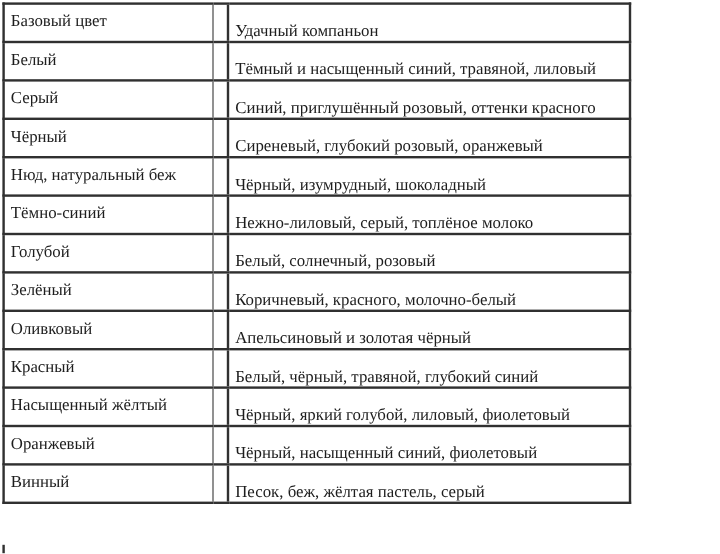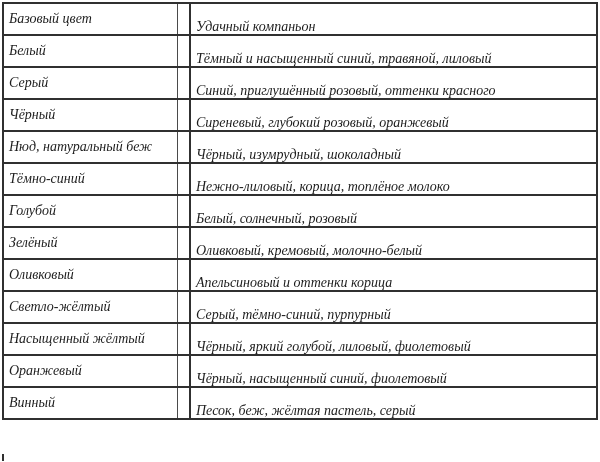--- a/index.html
+++ b/index.html
@@ -17,24 +17,23 @@
     position: relative;
     width: 600px;
     height: 462px;
     background: var(--bg-color);
     overflow: hidden;
   }
   table.pairing-table {
     position: absolute;
     left: 2px;
     top: 2px;
-    width: 596px;
+    width: 524px;
     border-collapse: collapse;
     table-layout: fixed;
-    font-style: italic;
   }
   td {
     height: 26.2px;
     font-family: "Liberation Serif", serif;
     font-size: 14px;
     line-height: 1;
     color: var(--text-color);
     vertical-align: middle;
     white-space: nowrap;
     overflow: hidden;
@@ -96,41 +95,41 @@
     <td class="col-companion">Сиреневый, глубокий розовый, оранжевый</td>
   </tr>
         <tr>
     <td class="col-base">Нюд, натуральный беж</td>
     <td class="col-spacer"></td>
     <td class="col-companion">Чёрный, изумрудный, шоколадный</td>
   </tr>
         <tr>
     <td class="col-base">Тёмно-синий</td>
     <td class="col-spacer"></td>
-    <td class="col-companion">Нежно-лиловый, корица, топлёное молоко</td>
+    <td class="col-companion">Нежно-лиловый, серый, топлёное молоко</td>
   </tr>
         <tr>
     <td class="col-base">Голубой</td>
     <td class="col-spacer"></td>
     <td class="col-companion">Белый, солнечный, розовый</td>
   </tr>
         <tr>
     <td class="col-base">Зелёный</td>
     <td class="col-spacer"></td>
-    <td class="col-companion">Оливковый, кремовый, молочно-белый</td>
+    <td class="col-companion">Коричневый, красного, молочно-белый</td>
   </tr>
         <tr>
     <td class="col-base">Оливковый</td>
     <td class="col-spacer"></td>
-    <td class="col-companion">Апельсиновый и оттенки корица</td>
+    <td class="col-companion">Апельсиновый и золотая чёрный</td>
   </tr>
         <tr>
-    <td class="col-base">Светло-жёлтый</td>
+    <td class="col-base">Красный</td>
     <td class="col-spacer"></td>
-    <td class="col-companion">Серый, тёмно-синий, пурпурный</td>
+    <td class="col-companion">Белый, чёрный, травяной, глубокий синий</td>
   </tr>
         <tr>
     <td class="col-base">Насыщенный жёлтый</td>
     <td class="col-spacer"></td>
     <td class="col-companion">Чёрный, яркий голубой, лиловый, фиолетовый</td>
   </tr>
         <tr>
     <td class="col-base">Оранжевый</td>
     <td class="col-spacer"></td>
     <td class="col-companion">Чёрный, насыщенный синий, фиолетовый</td>

